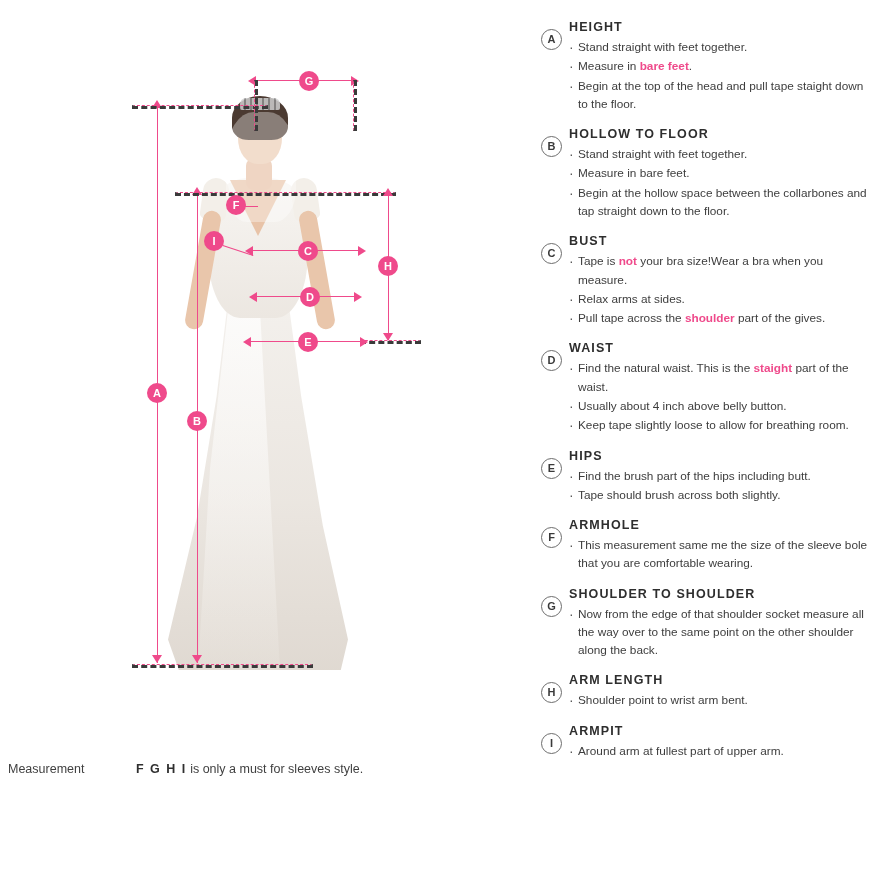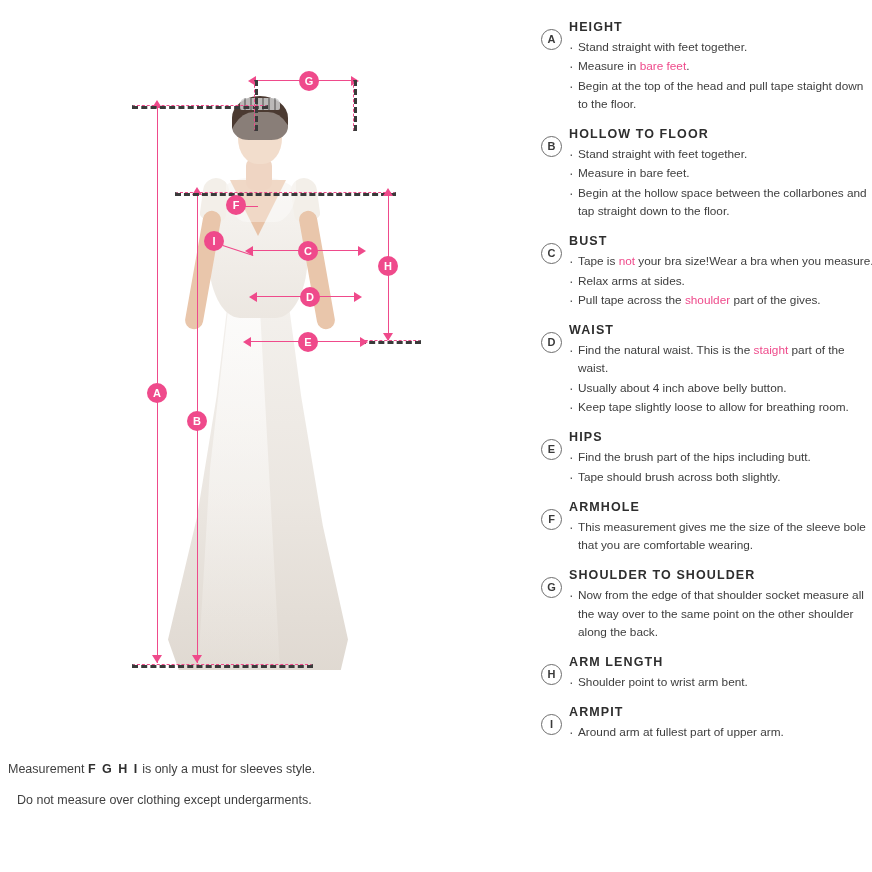--- a/index.html
+++ b/index.html
@@ -201,21 +201,21 @@
     position: absolute;
     left: 8px;
     top: 760px;
     width: 500px;
     font-size: 12.5px;
     color: #3f3f3f;
     line-height: 1.45;
   }
   .notes .note { margin-bottom: 13px; }
   .notes .note .sub { display: block; padding-left: 9px; }
-  .notes b { color: #2f2f2f; letter-spacing: 1.5px; }
+  .notes b { color: #2f2f2f; letter-spacing: 1.5px; margin-left: 48px; }
 
   
   .legend {
     position: absolute;
     left: 535px;
     top: 12px;
     width: 340px;
   }
   .entry {
     position: relative;
@@ -258,21 +258,21 @@
     margin-bottom: 1px;
   }
   .entry li:before {
     content: "·";
     position: absolute;
     left: 0;
     top: -1px;
     font-size: 14px;
     color: #5a5a5a;
   }
-  .hl { color: #ef4a8b; font-weight: normal; }
+  .hl { color: #ef4a8b; font-weight: bold; }
 </style>
 </head>
 <body>
 
 <div class="page">
 
   <div class="diagram">
 
     <div class="figure-wrap">
       <div class="dress">
@@ -338,21 +338,20 @@
     <div class="arrow left" style="left:243px; top:337px;"></div>
     <div class="arrow right" style="left:360px; top:337px;"></div>
     <div class="badge" style="left:298px; top:332px;">E</div>
   </div>
 
   <div class="notes">
     <div class="note">
       <span>Measurement </span><b>F G H I</b><span> is only a must for sleeves style.</span>
     </div>
     <div class="note">
-      <span class="sub">Do not measure over clothing except undergarments.</span>
     </div>
   </div>
 
   <div class="legend" id="legend-root">
       <div class="entry">
         <div class="marker">A</div>
         <div class="title">HEIGHT</div>
         <ul>
           <li><span>Stand straight with feet together.</span></li>
           <li><span>Measure in </span><span class="hl">bare feet</span><span>.</span></li>
@@ -391,21 +390,21 @@
         <div class="title">HIPS</div>
         <ul>
           <li><span>Find the brush part of the hips including butt.</span></li>
           <li><span>Tape should brush across both slightly.</span></li>
         </ul>
       </div>
       <div class="entry">
         <div class="marker">F</div>
         <div class="title">ARMHOLE</div>
         <ul>
-          <li><span>This measurement gives me the size of the sleeve bole that you are comfortable wearing.</span></li>
+          <li><span>This measurement same me the size of the sleeve bole that you are comfortable wearing.</span></li>
         </ul>
       </div>
       <div class="entry">
         <div class="marker">G</div>
         <div class="title">SHOULDER TO SHOULDER</div>
         <ul>
           <li><span>Now from the edge of that shoulder socket measure all the way over to the same point on the other shoulder along the back.</span></li>
         </ul>
       </div>
       <div class="entry">

